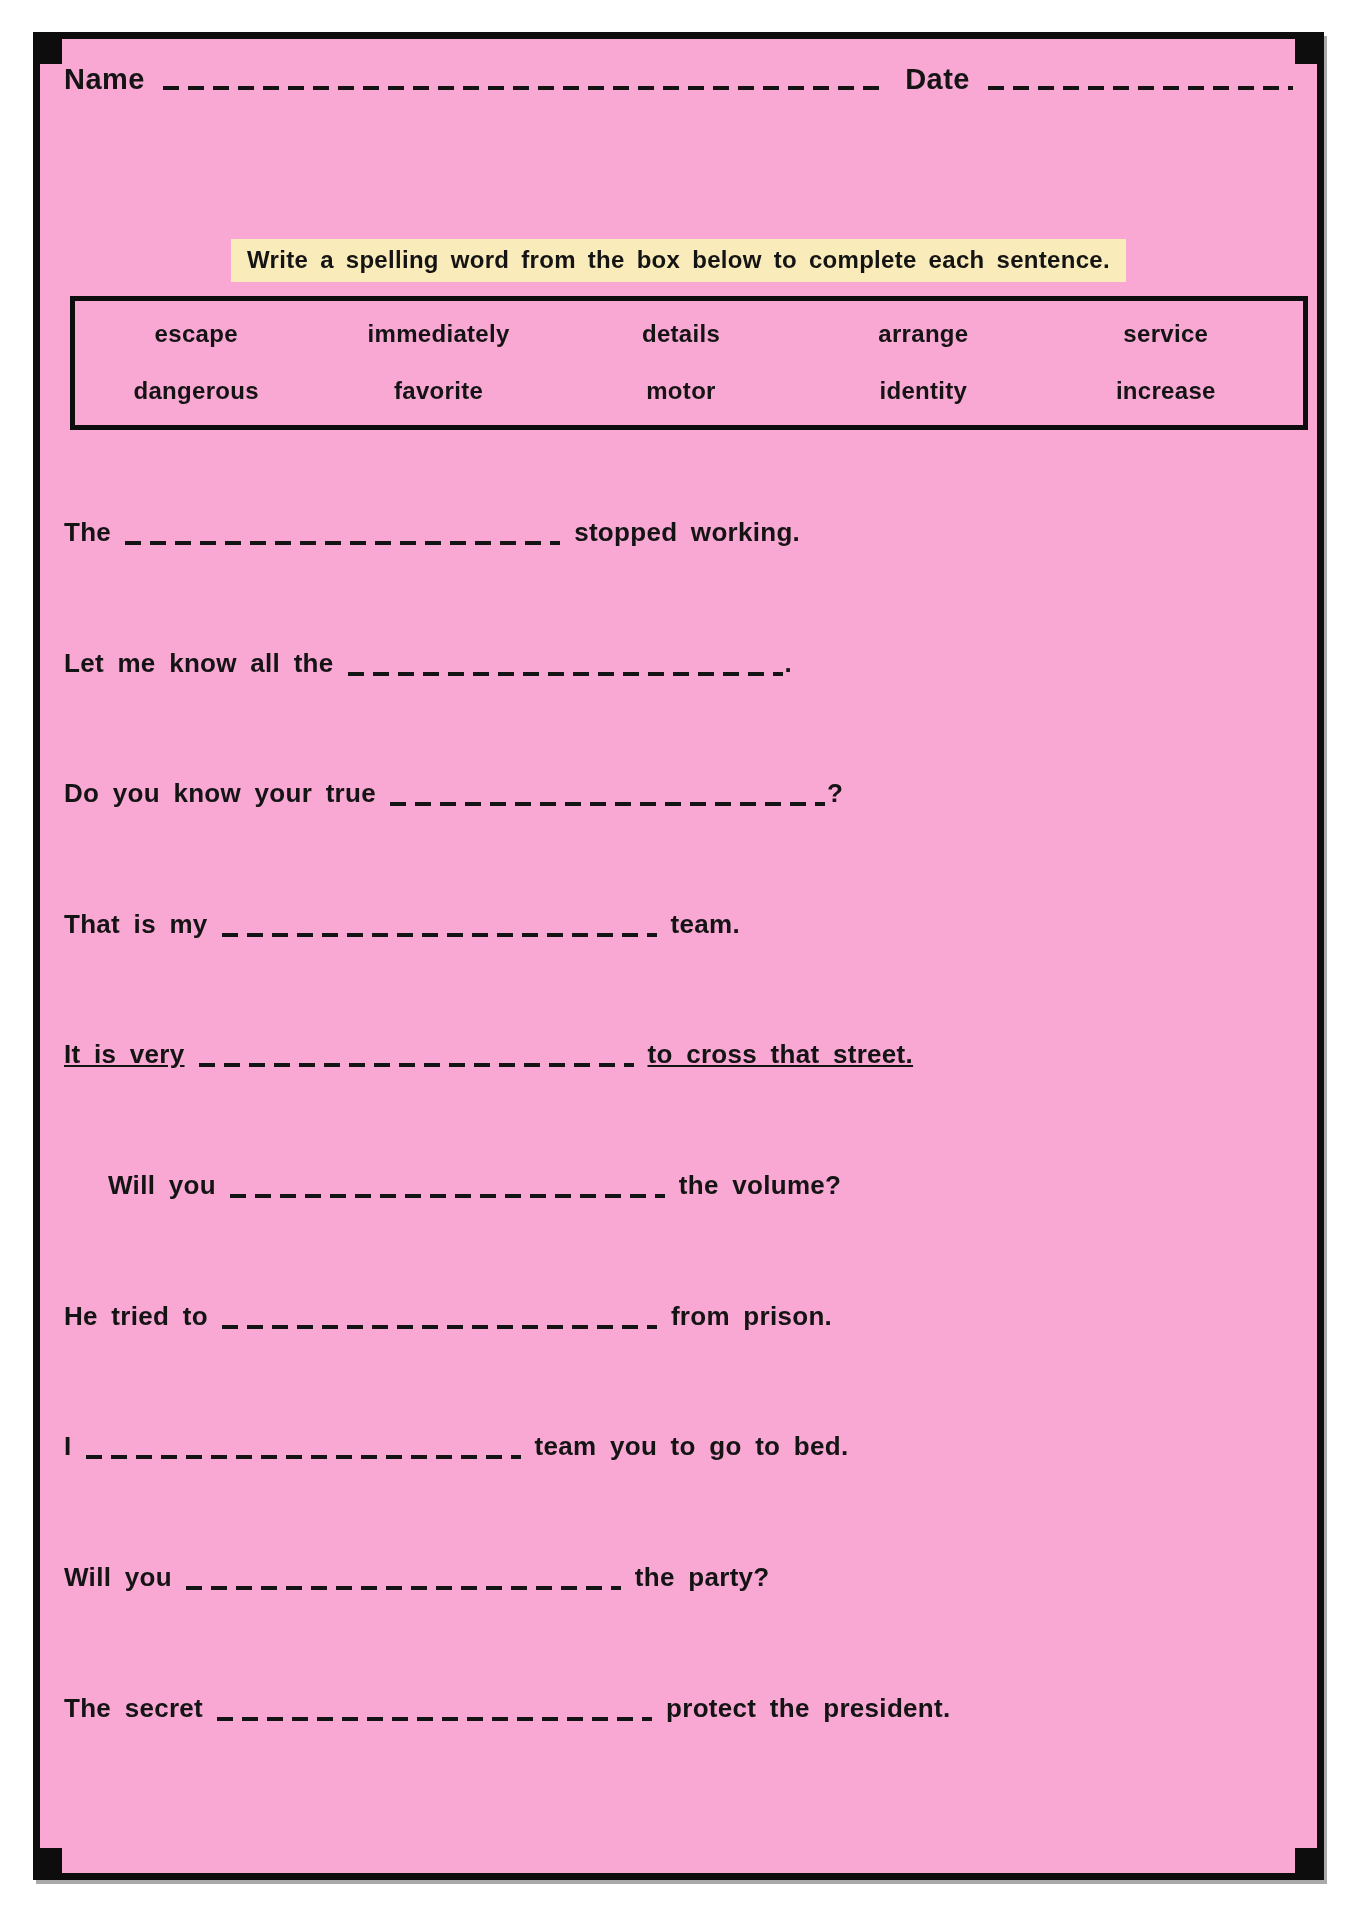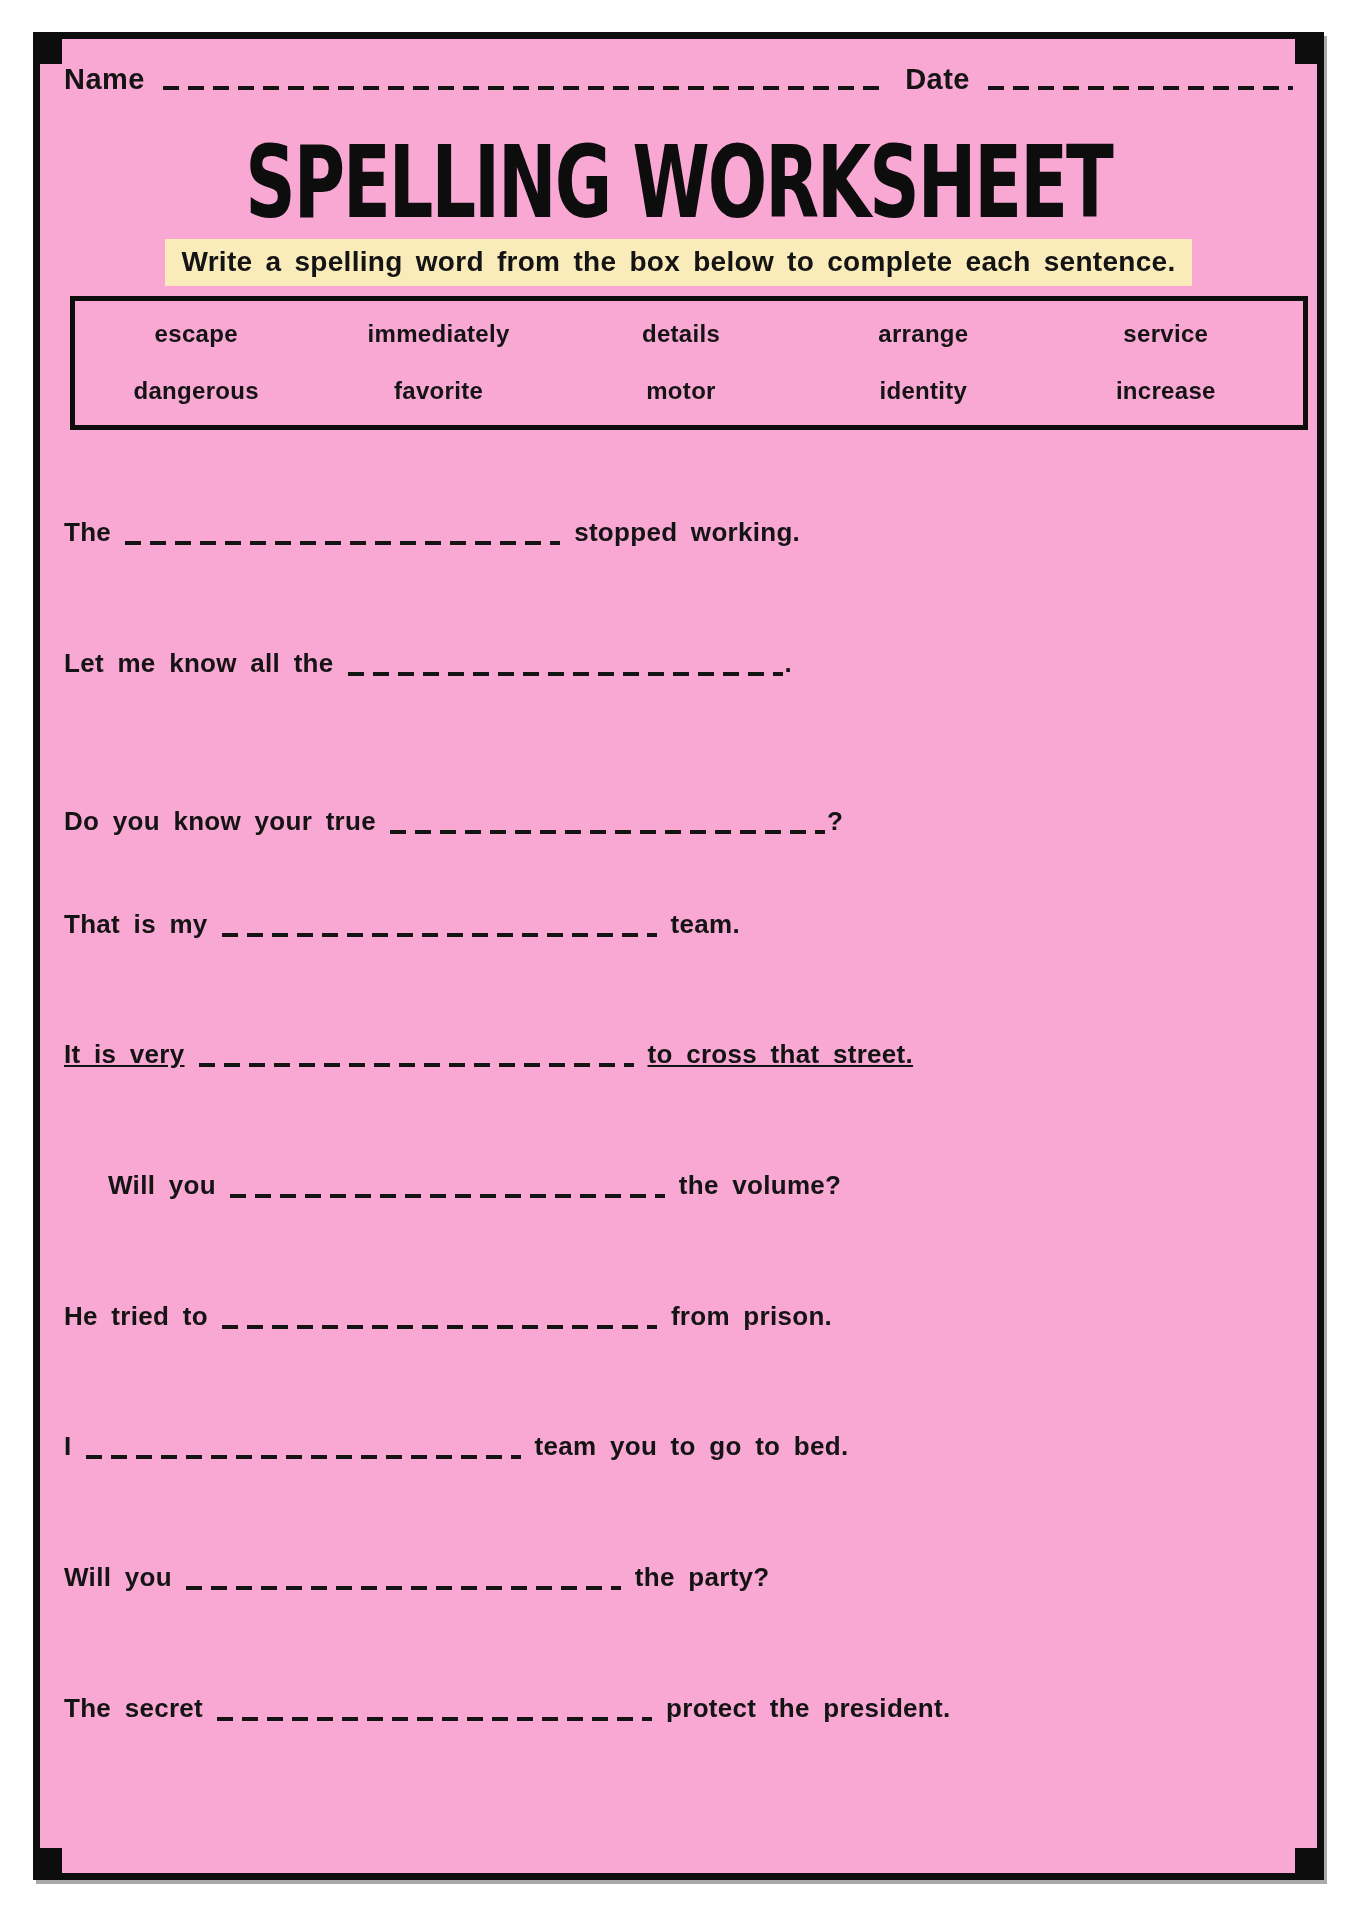--- a/index.html
+++ b/index.html
@@ -73,21 +73,21 @@
   }
 
   
   .instruction-wrap {
     position: absolute;
     top: 200px; left: 0; right: 0;
     text-align: center;
   }
   .instruction {
     display: inline-block;
-    font-size: 28px;
+    font-size: 24px;
     font-weight: bold;
     letter-spacing: 0.3px;
     word-spacing: 5px;
     padding: 7px 16px 8px 16px;
   }
 
   
   .word-bank {
     position: absolute;
     left: 30px; top: 257px;
@@ -131,23 +131,20 @@
   <div class="corner-tab bl"></div>
   <div class="corner-tab br"></div>
 
   <div class="name-date-row">
     <span class="label">Name</span>
     <span class="blank blank-name"></span>
     <span class="label">Date</span>
     <span class="blank blank-date"></span>
   </div>
 
-  <div class="title-wrap">
-    <span class="title">SPELLING WORKSHEET</span>
-  </div>
 
   <div class="instruction-wrap">
     <span class="instruction" id="instruction-text" style="background: rgb(250, 236, 186);">Write a spelling word from the box below to complete each sentence.</span>
   </div>
 
   <div class="word-bank">
     <span class="word">escape</span>
     <span class="word">immediately</span>
     <span class="word">details</span>
     <span class="word">arrange</span>
@@ -158,21 +155,21 @@
     <span class="word">identity</span>
     <span class="word">increase</span>
   </div>
 
   <div class="sentence" style="top: 473px;">
     <span class="before">The</span><span class="blank"></span><span class="after">stopped working.</span>
   </div>
   <div class="sentence" style="top: 604px;">
     <span class="before">Let me know all the</span><span class="blank"></span><span class="after tight">.</span>
   </div>
-  <div class="sentence" style="top: 734px; margin-top: 28px;">
+  <div class="sentence" style="top: 734px;">
     <span class="before">Do you know your true</span><span class="blank"></span><span class="after tight">?</span>
   </div>
   <div class="sentence" style="top: 865px;">
     <span class="before">That is my</span><span class="blank"></span><span class="after">team.</span>
   </div>
   <div class="sentence" style="top: 995px; text-decoration: underline;">
     <span class="before">It is very</span><span class="blank"></span><span class="after">to cross that street.</span>
   </div>
   <div class="sentence" style="top: 1126px; margin-left: 44px;">
     <span class="before">Will you</span><span class="blank"></span><span class="after">the volume?</span>

